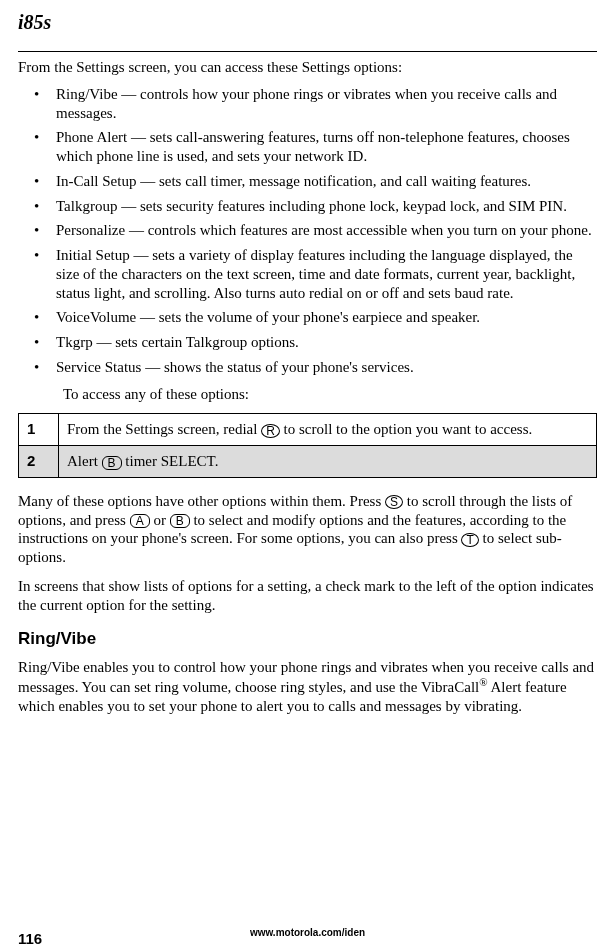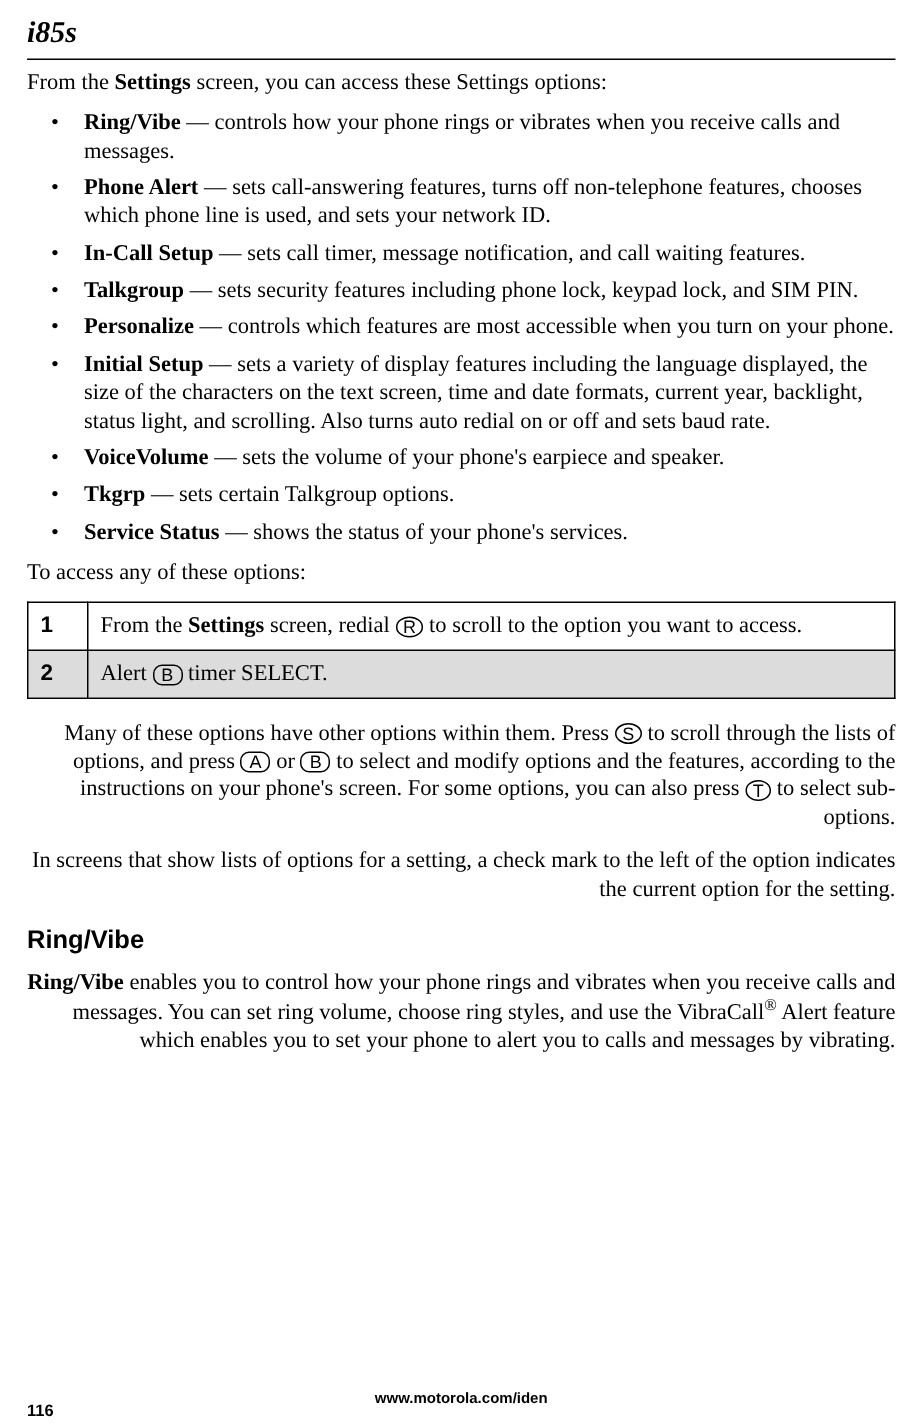--- a/index.html
+++ b/index.html
@@ -12,21 +12,21 @@
       padding: 10px 18px 0 18px;
       position: relative;
       color: #000;
       background: #fff;
     }
     .header-model {
       font-family: "Times New Roman", serif;
       font-style: italic;
       font-weight: bold;
       font-size: 20px;
-      margin-bottom: 4px;
+      margin-bottom: 16px;
     }
     .header-rule {
       border: none;
       border-top: 1.5px solid #000;
       margin-bottom: 6px;
     }
     .intro-para { margin-bottom: 8px; }
     ul.bullets {
       list-style: none;
       padding-left: 0;
@@ -35,43 +35,43 @@
     ul.bullets li {
       position: relative;
       padding-left: 38px;
       margin-bottom: 6px;
     }
     ul.bullets li .bullet-dot {
       position: absolute;
       left: 16px;
       top: 0;
     }
-    .bold-term { font-weight: bold; }
-    .access-para { margin-bottom: 10px; }
+    .bold-term { font-weight: normal; }
+    .access-para { margin-bottom: 10px; margin-left: 45px; }
 
     table.steps {
       width: 100%;
       border-collapse: collapse;
       margin-bottom: 14px;
     }
     table.steps td {
       border: 1px solid #000;
       padding: 6px 8px;
       vertical-align: top;
       font-size: 15px;
     }
     table.steps td.step-num {
       width: 40px;
       font-weight: bold;
       font-family: Arial, Helvetica, sans-serif;
       font-size: 15px;
     }
     table.steps tr.row2 td { background: #dcdcdc; }
 
-    .body-para { margin-bottom: 10px; text-align: right; }
+    .body-para { margin-bottom: 10px; }
     .section-heading {
       font-family: Arial, Helvetica, sans-serif;
       font-weight: bold;
       font-size: 17px;
       margin-top: 14px;
       margin-bottom: 8px;
     }
 
     .footer-url {
       position: absolute;
@@ -82,21 +82,21 @@
       font-family: Arial, Helvetica, sans-serif;
       font-weight: bold;
       font-size: 10px;
     }
     .page-number {
       position: absolute;
       bottom: 2px;
       left: 18px;
       font-family: Arial, Helvetica, sans-serif;
       font-weight: bold;
-      font-size: 11px;
+      font-size: 15px;
     }
 
     
     .glyph {
       display: inline-block;
       font-family: Arial, sans-serif;
       font-size: 12px;
       line-height: 1;
       vertical-align: middle;
     }

